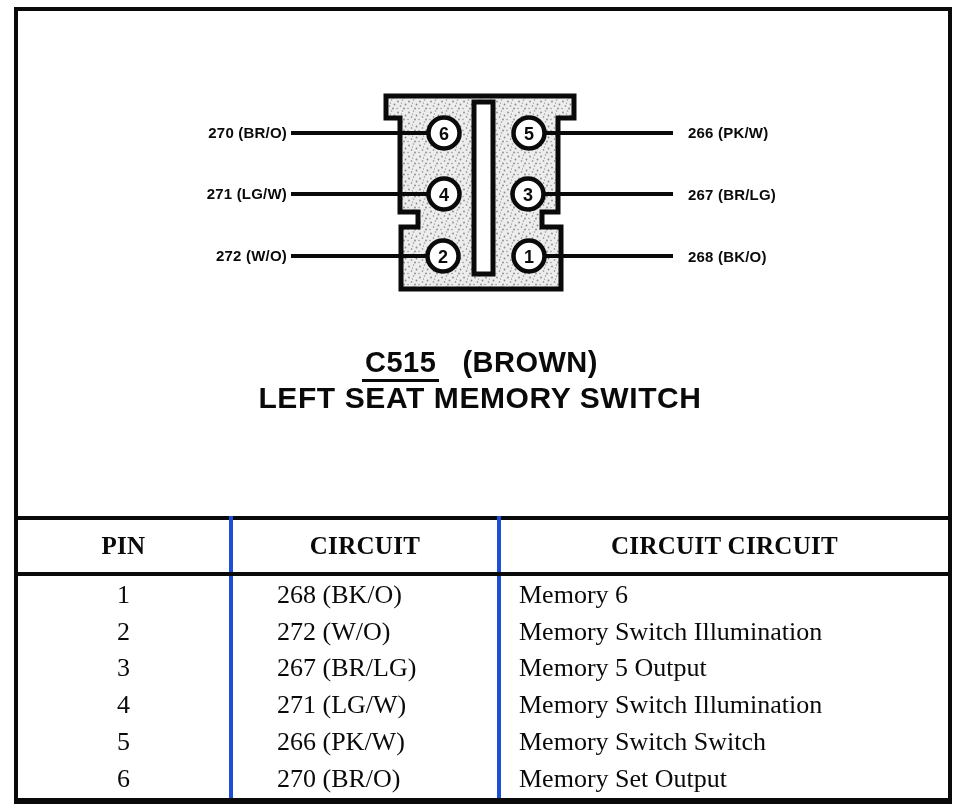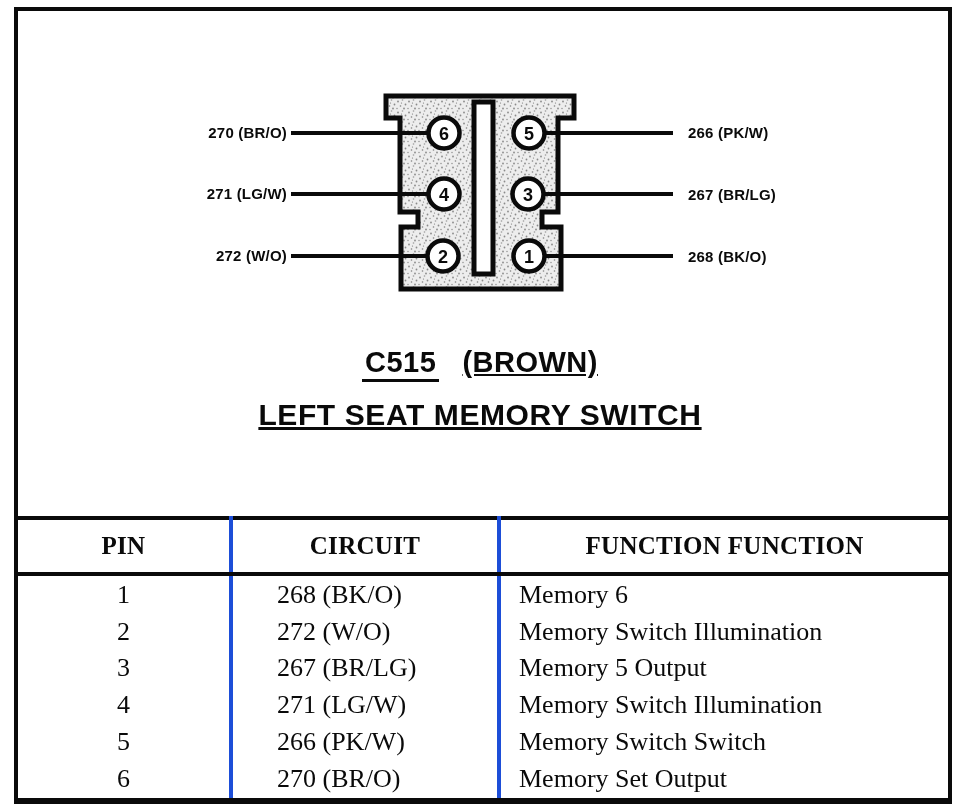--- a/index.html
+++ b/index.html
@@ -41,36 +41,34 @@
     line-height: 18px;
     white-space: nowrap;
   }
   .wl-left  { width: 112px; text-align: right; left: 175px; }
   .wl-right { left: 688px; text-align: left; }
   .title-block {
     position: absolute;
     left: 0; top: 347px;
     width: 960px;
     text-align: center;
-    text-decoration: underline;
   }
   .title-line1 {
     font-size: 29px;
     font-weight: bold;
     letter-spacing: 0.5px;
     line-height: 30px;
   }
   .conn-id {
     display: inline-block;
     border-bottom: 3px solid #0a0a0a;
     padding: 0 3px 2px 3px;
   }
   .conn-color { margin-left: 23px; }
   .title-line2 {
-    margin-top: 17px;
     font-size: 30px;
     font-weight: bold;
     letter-spacing: 0.6px;
     line-height: 31px;
   }
   table.pin-table {
     position: absolute;
     left: 14px; top: 516px;
     width: 938px; height: 288px;
     box-sizing: border-box;
@@ -170,21 +168,21 @@
   <table class="pin-table">
     <colgroup>
       <col style="width:215px">
       <col style="width:268px">
       <col>
     </colgroup>
     <thead>
       <tr>
         <th>PIN</th>
         <th class="col-divider">CIRCUIT</th>
-        <th class="col-divider">FUNCTION FUNCTION</th>
+        <th class="col-divider">CIRCUIT CIRCUIT</th>
       </tr>
     </thead>
     <tbody>
       <tr>
         <td class="cell-pin">1</td>
         <td class="cell-circuit col-divider">268 (BK/O)</td>
         <td class="cell-function col-divider">Memory 6</td>
       </tr>
       <tr>
         <td class="cell-pin">2</td>

